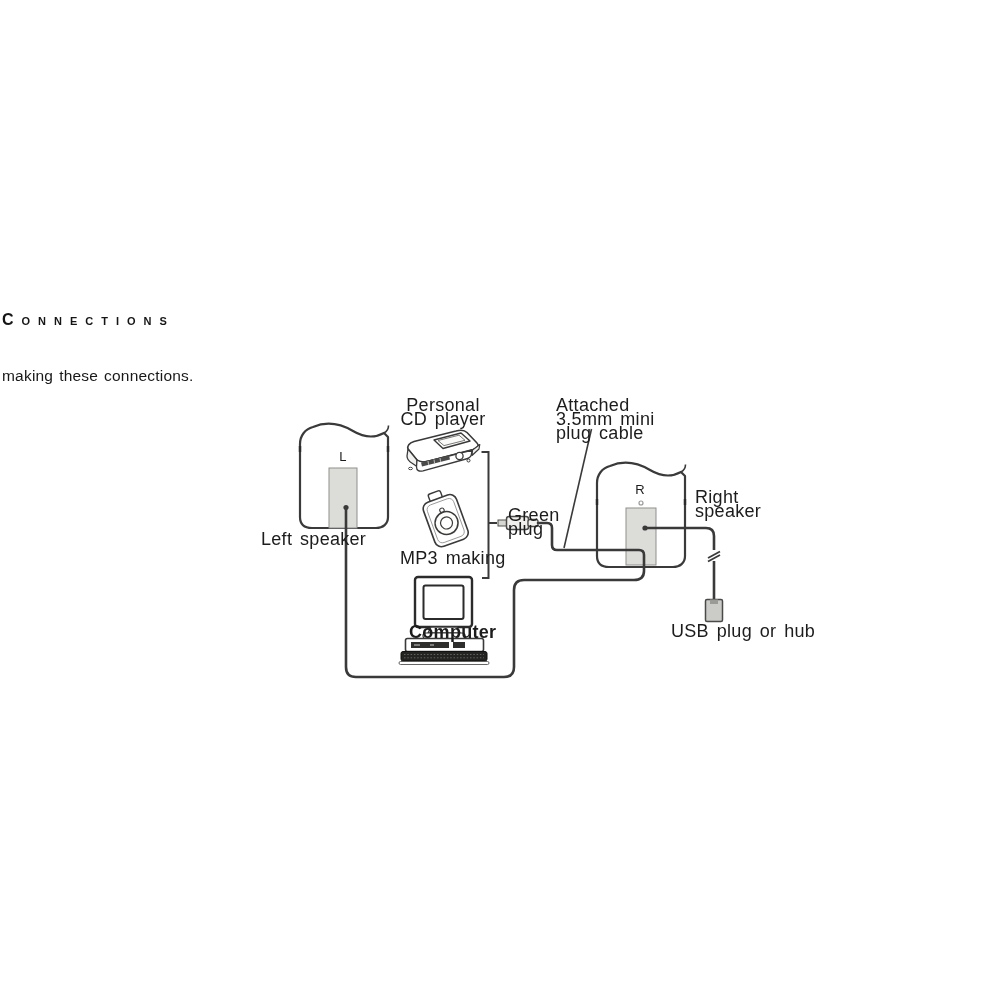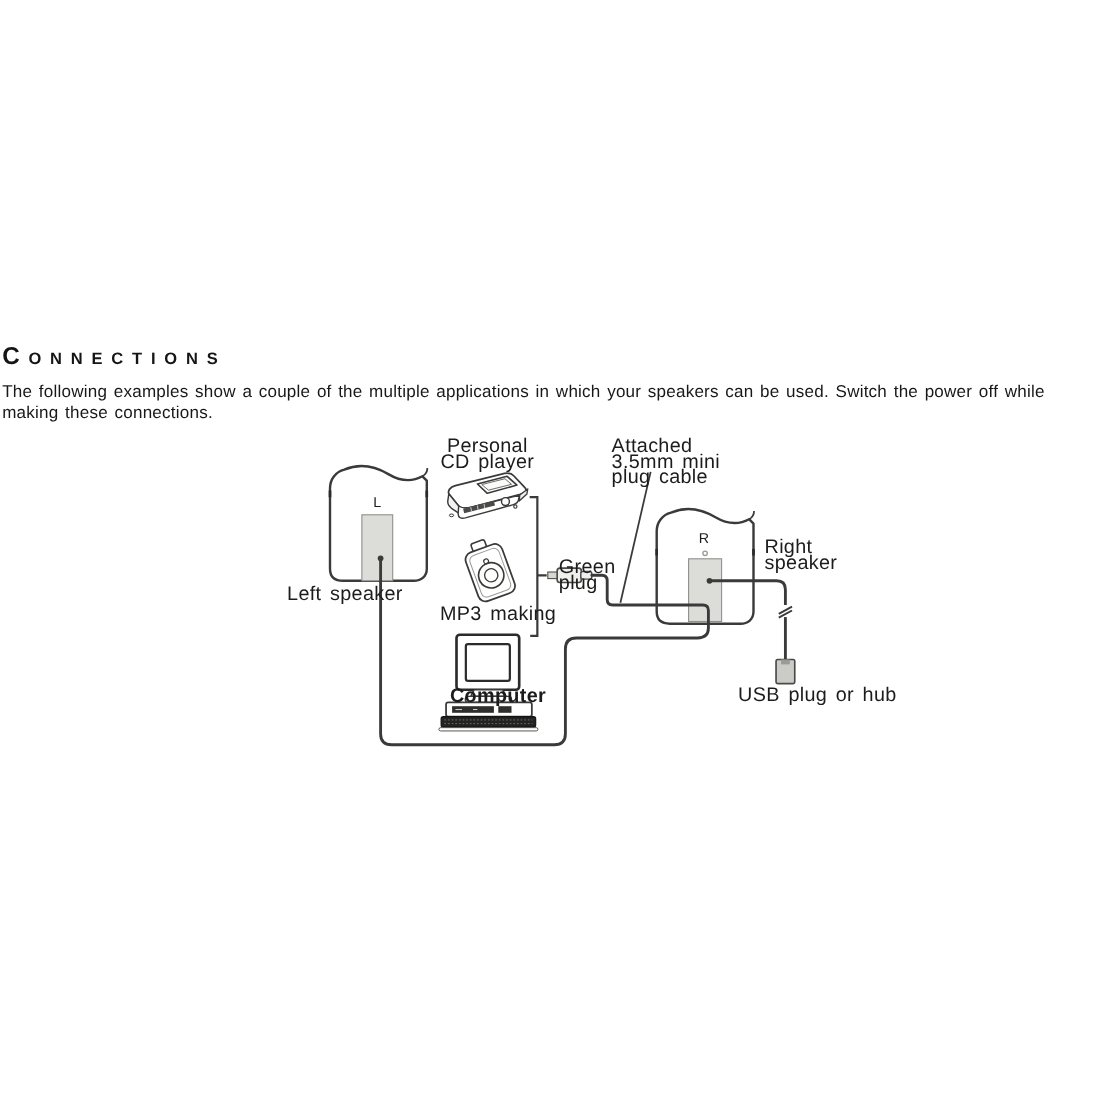--- a/index.html
+++ b/index.html
@@ -6,21 +6,21 @@
   .page{
     position:relative;
     width:1000px;height:1000px;
     background:#ffffff;
     font-family:"Liberation Sans", sans-serif;
     color:#1f1f1f;
     overflow:hidden;
   }
   .heading{
     position:absolute;left:2px;top:311px;
-    font-size:22px;font-weight:700;
+    font-size:16px;font-weight:700;
     font-variant:small-caps;
     letter-spacing:8px;
     color:#151515;
   }
   .intro{
     position:absolute;left:2px;
     font-size:15.5px;line-height:19px;
     letter-spacing:0.2px;word-spacing:1.5px;
     white-space:nowrap;color:#181818;
   }
@@ -47,21 +47,20 @@
   .lbl-marker{width:14px;text-align:center;font-size:13px;}
   .lbl-L{left:336px;top:450px;}
   .lbl-R{left:633px;top:483px;}
 </style>
 </head>
 <body>
 
 <div class="page">
 
   <div class="heading">Connections</div>
-  <div class="intro l1">The following examples show a couple of the multiple applications in which your speakers can be used. Switch the power off while</div>
   <div class="intro l2">making these connections.</div>
 
   <div class="diagram">
 
     <svg width="530" height="315" viewBox="250 388 530 315">
       <defs>
         <path id="spk-shape" d="M 300,517 L 300,444 C 300,436 305,429 313,427 C 327,421 341,424 353,431 C 364,437.5 374,438.5 384,433 L 388,437 L 388,517 C 388,524 383,528 376,528 L 312,528 C 304,528 300,524 300,517 Z"></path>
         <path id="spk-curl" d="M 384,433 C 387,431.5 388.5,429 388.5,425.5"></path>
       </defs>
 

